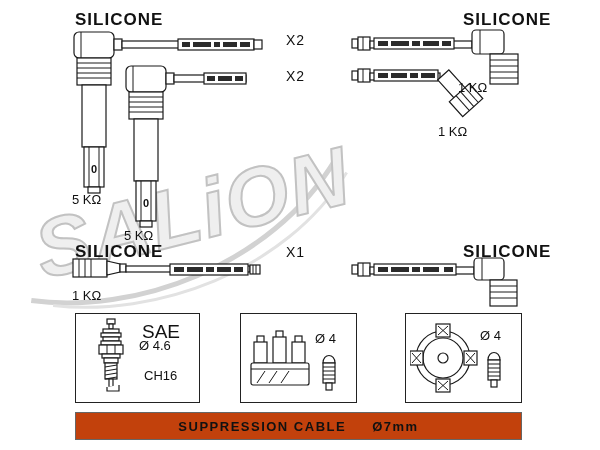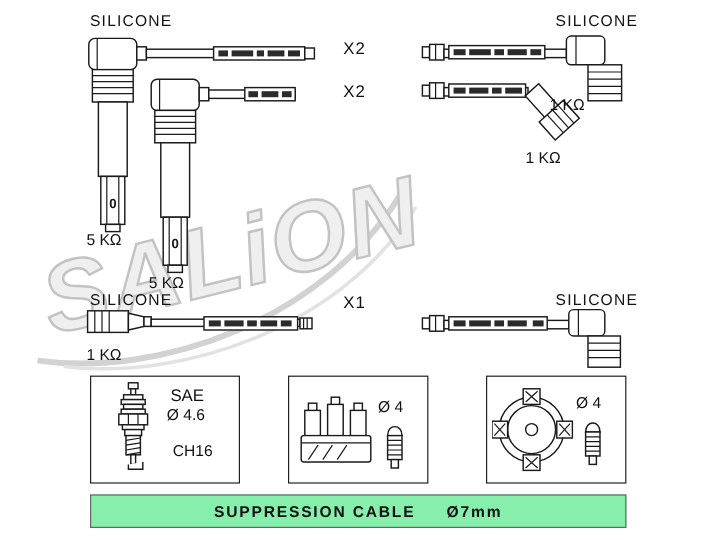--- a/index.html
+++ b/index.html
@@ -6,28 +6,28 @@
   .stage{
     position:relative;width:600px;height:450px;background:#ffffff;
     font-family:"Liberation Sans",sans-serif;color:#111;overflow:hidden;
   }
   .wm{position:absolute;left:0;top:0;z-index:0;pointer-events:none;}
   .art{position:absolute;z-index:1;}
   .art rect,.art path,.art circle,.art polygon{fill:#ffffff;stroke:#1a1a1a;stroke-width:1.2;}
   .art line{stroke:#1a1a1a;stroke-width:1;fill:none;}
   .art .ink{fill:#2b2b2b;stroke:none;}
   .art .mark{font:600 11px "Liberation Sans",sans-serif;fill:#111;stroke:none;}
-  .lbl{position:absolute;z-index:2;font-size:13px;letter-spacing:1px;white-space:nowrap;}
+  .lbl{position:absolute;z-index:2;font-size:17px;letter-spacing:1px;white-space:nowrap;font-weight:bold;}
   .qty{position:absolute;z-index:2;font-size:14px;letter-spacing:1px;}
   .res{position:absolute;z-index:2;font-size:13px;white-space:nowrap;text-align:right;}
   .box{position:absolute;z-index:2;background:transparent;border:1.5px solid #222;}
   .boxtxt{position:absolute;font-size:13px;white-space:nowrap;}
   .footer{
     position:absolute;left:75px;top:412px;width:445px;height:26px;z-index:2;
-    background:#86efac;border:1px solid #666;display:flex;align-items:center;justify-content:center;
+    background:#c2410c;border:1px solid #666;display:flex;align-items:center;justify-content:center;
     font-size:13px;font-weight:600;letter-spacing:1.5px;
   }
   .footer span{display:inline-block;}
   .footer .sym{margin-left:26px;}
   .footer .size{}
 </style>
 </head>
 <body>
 
 <div class="stage">
@@ -215,21 +215,21 @@
       <rect x="14" y="36" width="18" height="4"></rect>
       <rect x="16" y="40" width="14" height="5"></rect>
       <rect x="17" y="45" width="12" height="16"></rect>
       <line x1="17" y1="49" x2="29" y2="47"></line>
         <line x1="17" y1="53" x2="29" y2="51"></line>
       <line x1="17" y1="57" x2="29" y2="55"></line>
         <line x1="17" y1="61" x2="29" y2="59"></line>
       <rect x="21" y="61" width="4" height="8"></rect>
       <path d="M19,69 L19,73 L31,73 L31,67" fill="none"></path>
     </svg>
-    <div class="boxtxt" style="left:66px;top:7px;font-size:14px">SAE</div>
+    <div class="boxtxt" style="left:66px;top:7px;font-size:19px">SAE</div>
     <div class="boxtxt" style="left:63px;top:24px">Ø 4.6</div>
     <div class="boxtxt" style="left:68px;top:54px">CH16</div>
   </div>
 
   <div class="box" style="left:240px;top:313px;width:115px;height:88px">
     <svg class="art" style="left:8px;top:11px" width="62" height="68" viewBox="0 0 62 68">
       <rect x="8" y="11" width="7" height="7"></rect>
         <rect x="5" y="17" width="13" height="21"></rect>
       <rect x="27" y="6" width="7" height="7"></rect>
         <rect x="24" y="12" width="13" height="26"></rect>

